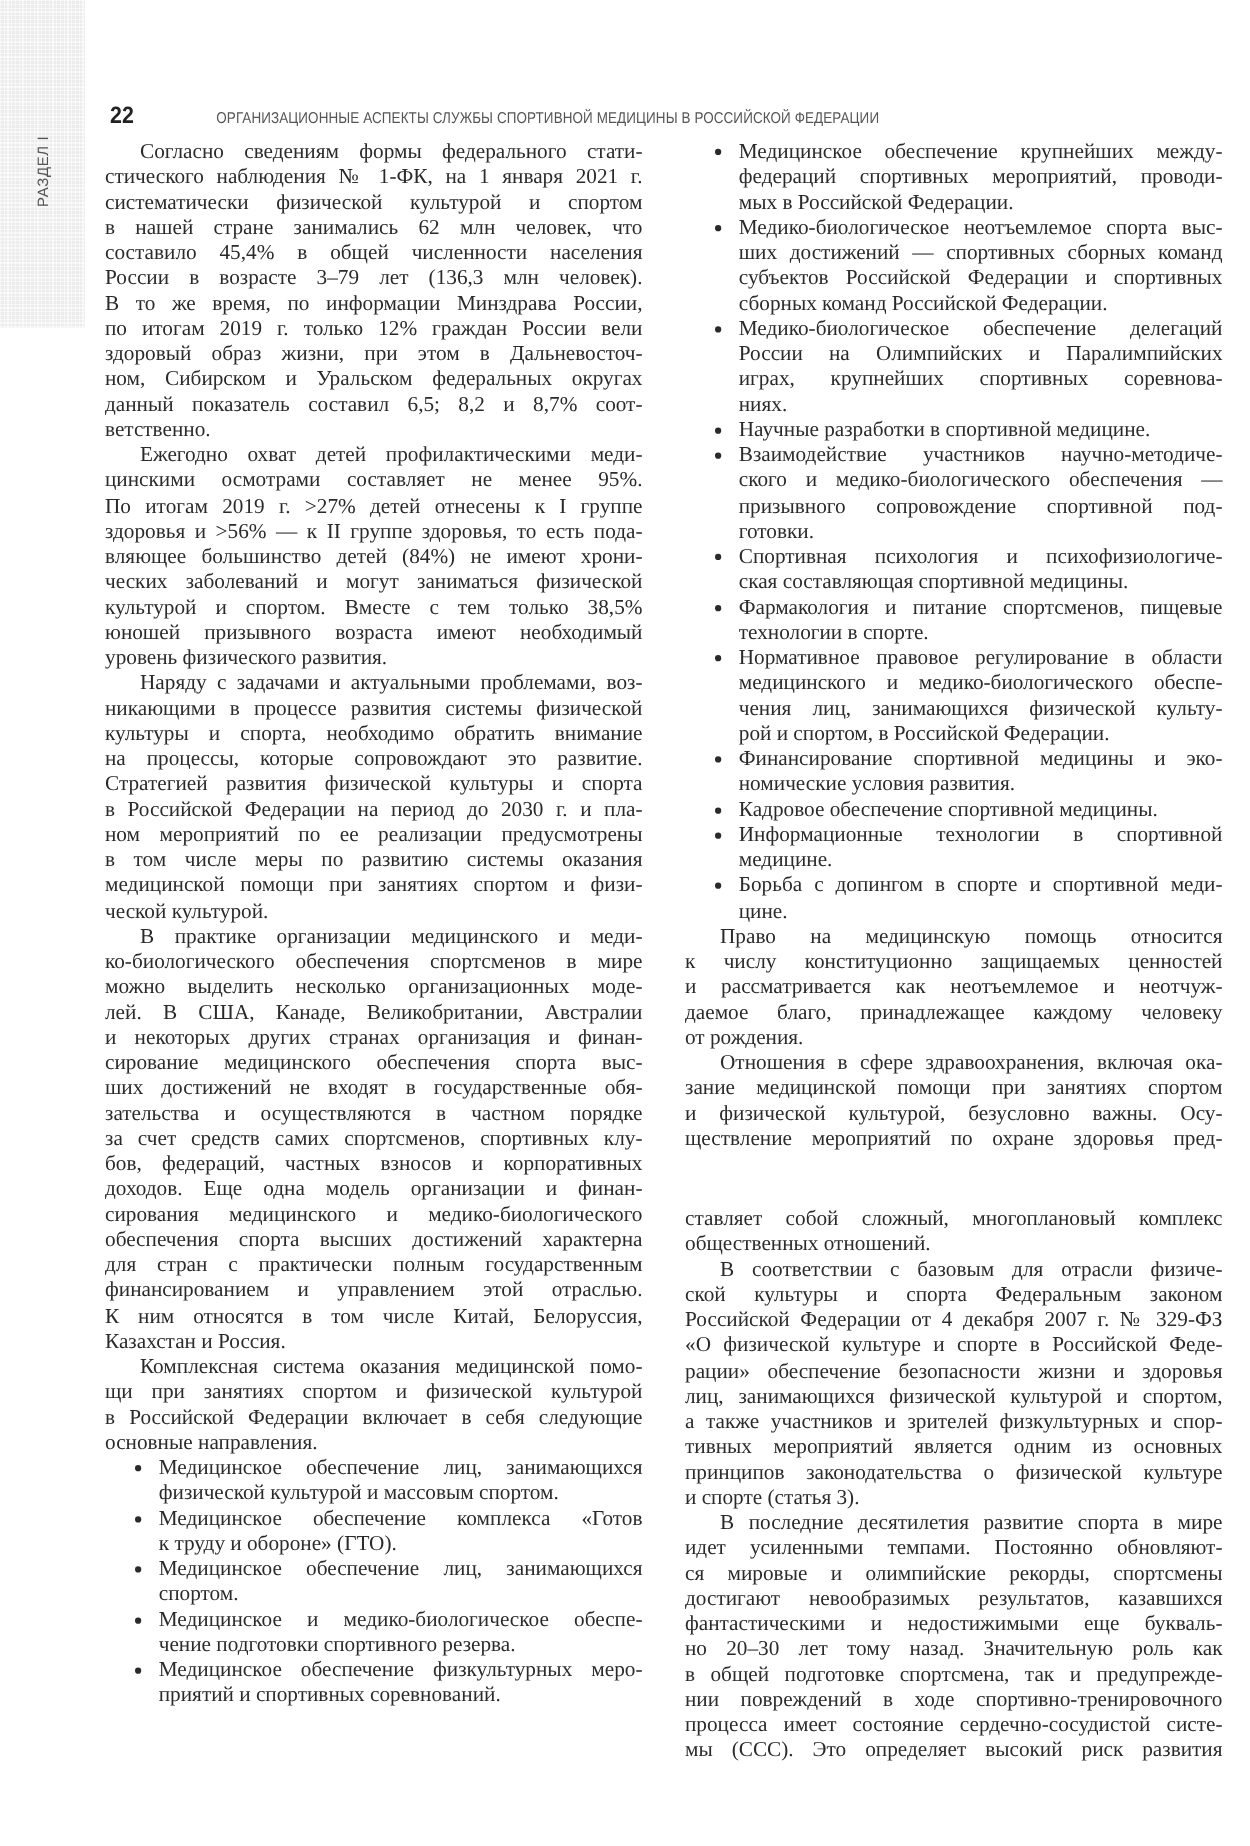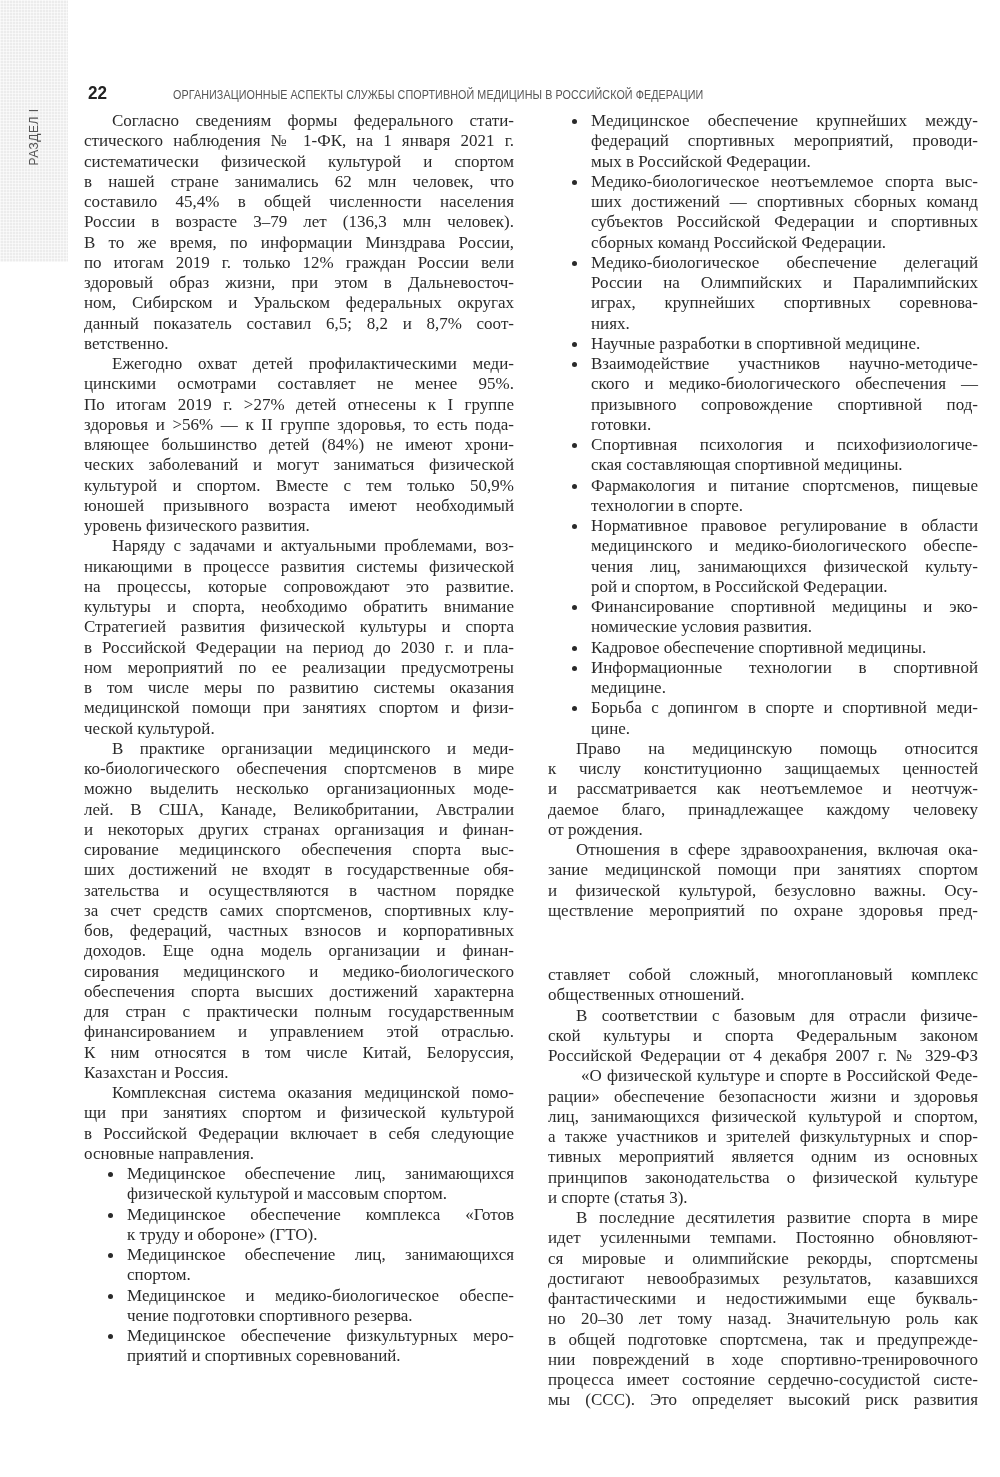--- a/index.html
+++ b/index.html
@@ -78,29 +78,29 @@
       <div class="line" style="display: block;"><span>данный показатель составил 6,5; 8,2 и 8,7% соот-</span></div>
       <div class="line last" style="display: block;"><span>ветственно.</span></div>
     </div>
     <div>
       <div class="line indent" style="display: block;"><span>Ежегодно охват детей профилактическими меди-</span></div>
       <div class="line" style="display: block;"><span>цинскими осмотрами составляет не менее 95%.</span></div>
       <div class="line" style="display: block;"><span>По итогам 2019 г. &gt;27% детей отнесены к I группе</span></div>
       <div class="line" style="display: block;"><span>здоровья и &gt;56% — к II группе здоровья, то есть пода-</span></div>
       <div class="line" style="display: block;"><span>вляющее большинство детей (84%) не имеют хрони-</span></div>
       <div class="line" style="display: block;"><span>ческих заболеваний и могут заниматься физической</span></div>
-      <div class="line" style="display: block;"><span>культурой и спортом. Вместе с тем только 50,9%</span></div>
+      <div class="line" style="display: block;"><span>культурой и спортом. Вместе с тем только 38,5%</span></div>
       <div class="line" style="display: block;"><span>юношей призывного возраста имеют необходимый</span></div>
       <div class="line last" style="display: block;"><span>уровень физического развития.</span></div>
     </div>
     <div>
       <div class="line indent" style="display: block;"><span>Наряду с задачами и актуальными проблемами, воз-</span></div>
       <div class="line" style="display: block;"><span>никающими в процессе развития системы физической</span></div>
+      <div class="line" style="display: block;"><span>культуры и спорта, необходимо обратить внимание</span></div>
       <div class="line" style="display: block;"><span>на процессы, которые сопровождают это развитие.</span></div>
-      <div class="line" style="display: block;"><span>культуры и спорта, необходимо обратить внимание</span></div>
       <div class="line" style="display: block;"><span>Стратегией развития физической культуры и спорта</span></div>
       <div class="line" style="display: block;"><span>в Российской Федерации на период до 2030 г. и пла-</span></div>
       <div class="line" style="display: block;"><span>ном мероприятий по ее реализации предусмотрены</span></div>
       <div class="line" style="display: block;"><span>в том числе меры по развитию системы оказания</span></div>
       <div class="line" style="display: block;"><span>медицинской помощи при занятиях спортом и физи-</span></div>
       <div class="line last" style="display: block;"><span>ческой культурой.</span></div>
     </div>
     <div>
       <div class="line indent" style="display: block;"><span>В практике организации медицинского и меди-</span></div>
       <div class="line" style="display: block;"><span>ко-биологического обеспечения спортсменов в мире</span></div>
@@ -215,21 +215,21 @@
       <div class="line" style="display: block;"><span>зание медицинской помощи при занятиях спортом</span></div>
       <div class="line" style="display: block;"><span>и физической культурой, безусловно важны. Осу-</span></div>
       <div class="line" style="display: block;"><span>ществление мероприятий по охране здоровья пред-</span></div>
       <div class="line" style="display: block; margin-top: 44px;"><span>ставляет собой сложный, многоплановый комплекс</span></div>
       <div class="line last" style="display: block;"><span>общественных отношений.</span></div>
     </div>
     <div>
       <div class="line indent" style="display: block;"><span>В соответствии с базовым для отрасли физиче-</span></div>
       <div class="line" style="display: block;"><span>ской культуры и спорта Федеральным законом</span></div>
       <div class="line" style="display: block;"><span>Российской Федерации от 4 декабря 2007 г. № 329-ФЗ</span></div>
-      <div class="line" style="display: block; margin-left: 33px;"><span>«О физической культуре и спорте в Российской Феде-</span></div>
+      <div class="line" style="display: block;"><span>«О физической культуре и спорте в Российской Феде-</span></div>
       <div class="line" style="display: block;"><span>рации» обеспечение безопасности жизни и здоровья</span></div>
       <div class="line" style="display: block;"><span>лиц, занимающихся физической культурой и спортом,</span></div>
       <div class="line" style="display: block;"><span>а также участников и зрителей физкультурных и спор-</span></div>
       <div class="line" style="display: block;"><span>тивных мероприятий является одним из основных</span></div>
       <div class="line" style="display: block;"><span>принципов законодательства о физической культуре</span></div>
       <div class="line last" style="display: block;"><span>и спорте (статья 3).</span></div>
     </div>
     <div>
       <div class="line indent" style="display: block;"><span>В последние десятилетия развитие спорта в мире</span></div>
       <div class="line" style="display: block;"><span>идет усиленными темпами. Постоянно обновляют-</span></div>

